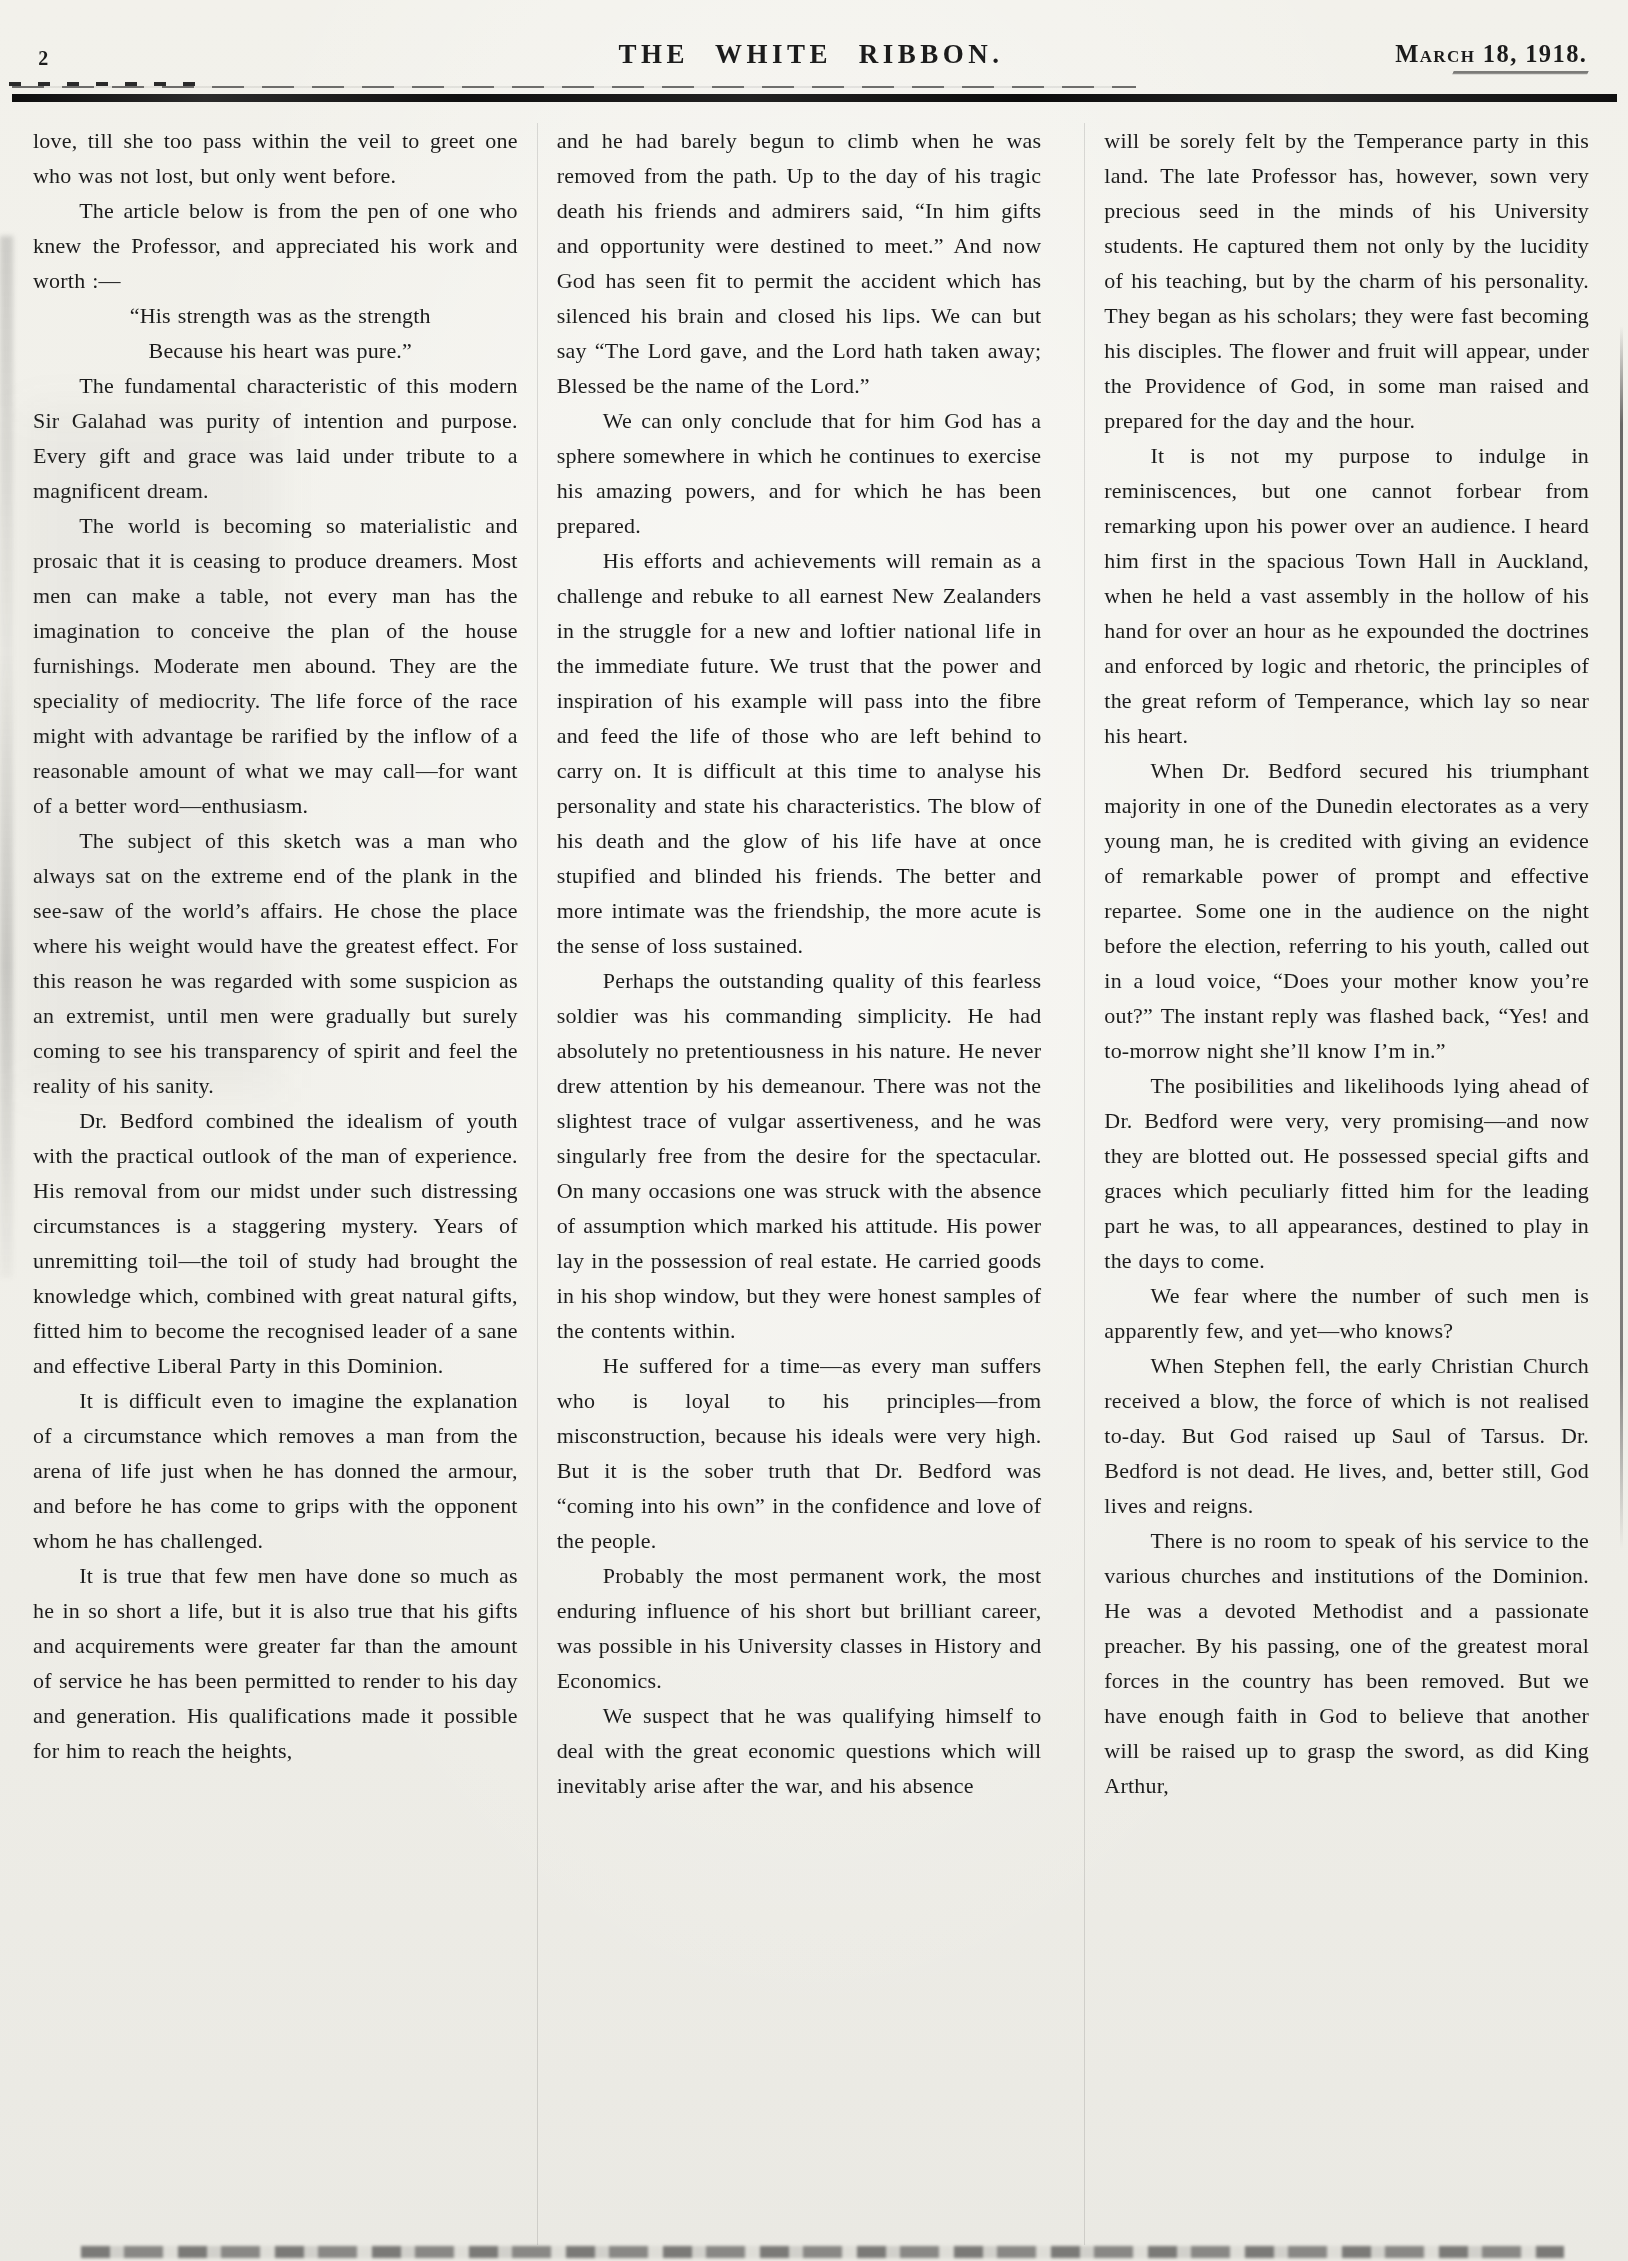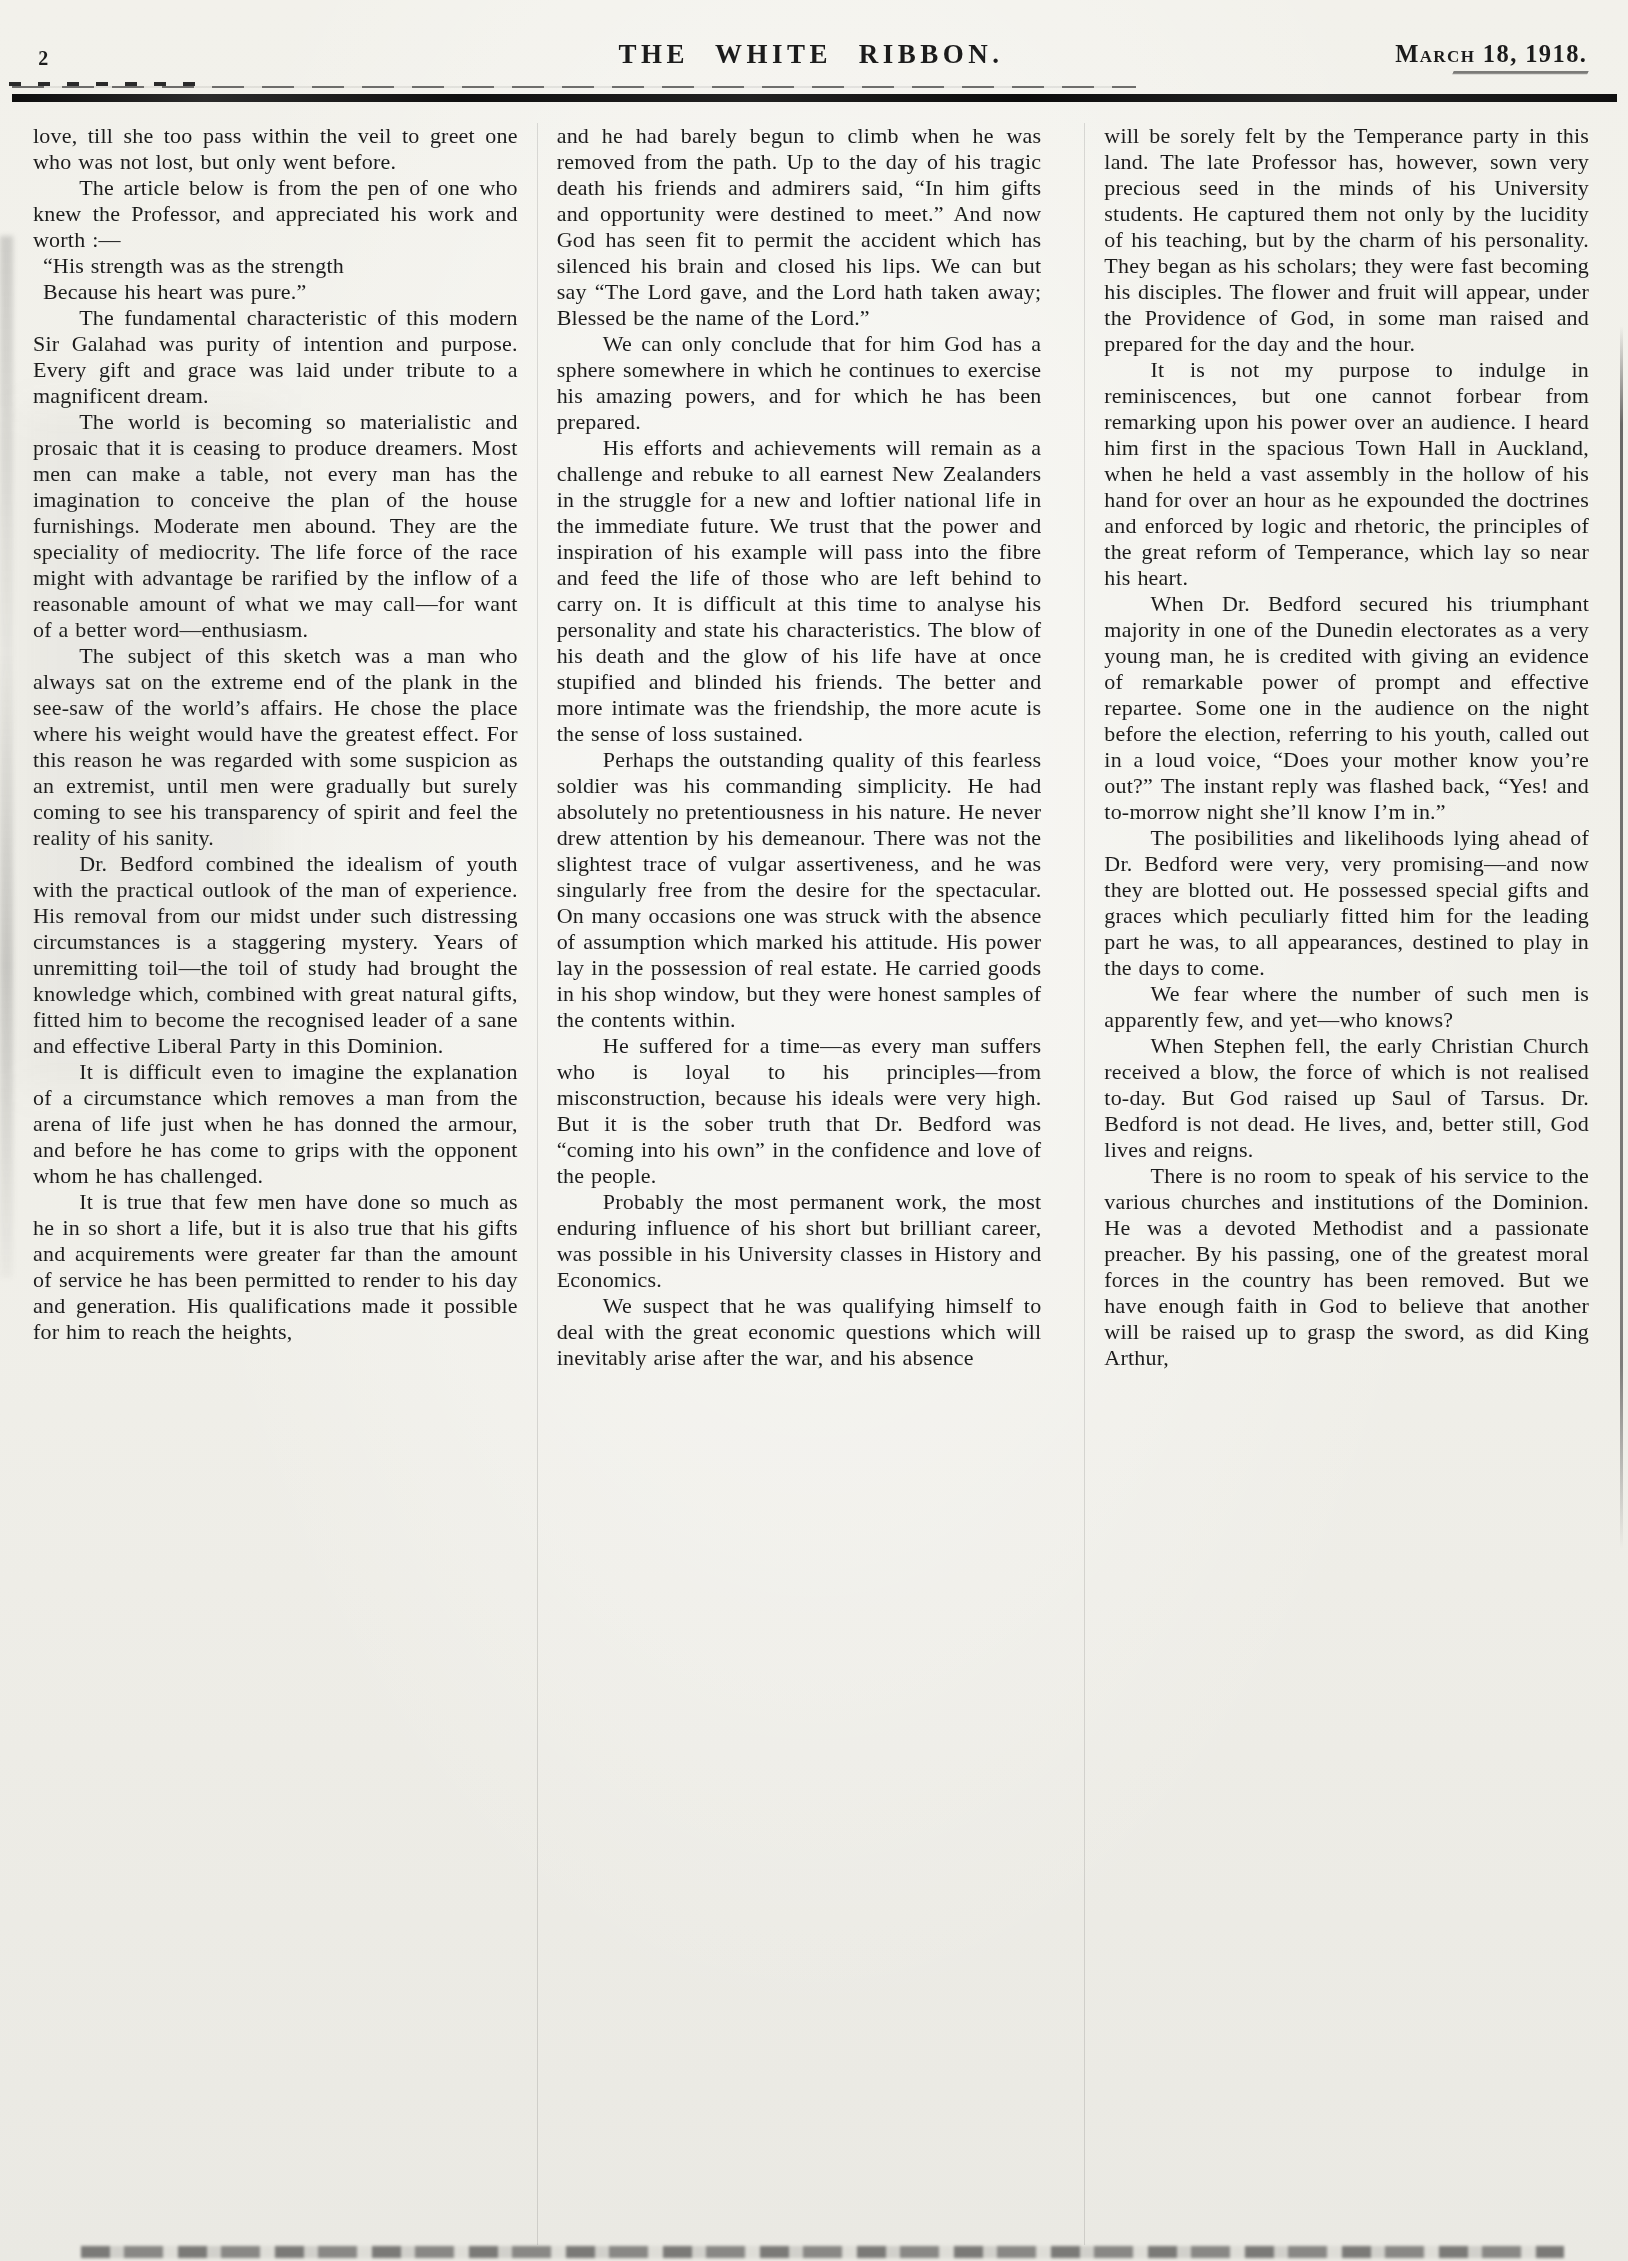--- a/index.html
+++ b/index.html
@@ -53,30 +53,30 @@
   
   .content {
     position: absolute; top: 123px; left: 33px; right: 40px; bottom: 16.3px;
     display: flex;
   }
   .column {
     flex: 1;
     padding: 0 19px;
     text-align: justify;
     font-size: 22px;
-    line-height: 26px;
+    line-height: 35px;
     letter-spacing: 0.2px;
     word-spacing: 1.1px;
   }
   .column:first-child { padding-left: 0; }
   .column:last-child  { padding-right: 0; margin-left: 24px; }
   .column + .column { border-left: 0.9px solid rgba(25,25,25,.13); }
   .column p { margin: 0; text-indent: 2.1em; }
   .column p.first  { text-indent: 0; }
-  .column p.verse  { text-indent: .45em; text-align: left; }
+  .column p.verse  { text-indent: .45em; text-align: center; }
   .column p.verse2 { text-indent: 4.4em; text-align: left; }
 
   
   .bottom-smudge {
     position: absolute; left: 5%; right: 4%; bottom: 2.7px; height: 12.7px;
     background: repeating-linear-gradient(90deg,
       rgba(30,30,30,.55) 0 29px, rgba(30,30,30,.12) 29px 43px,
       rgba(30,30,30,.48) 43px 82px, rgba(30,30,30,.06) 82px 97px);
     filter: blur(1.8px);
   }

